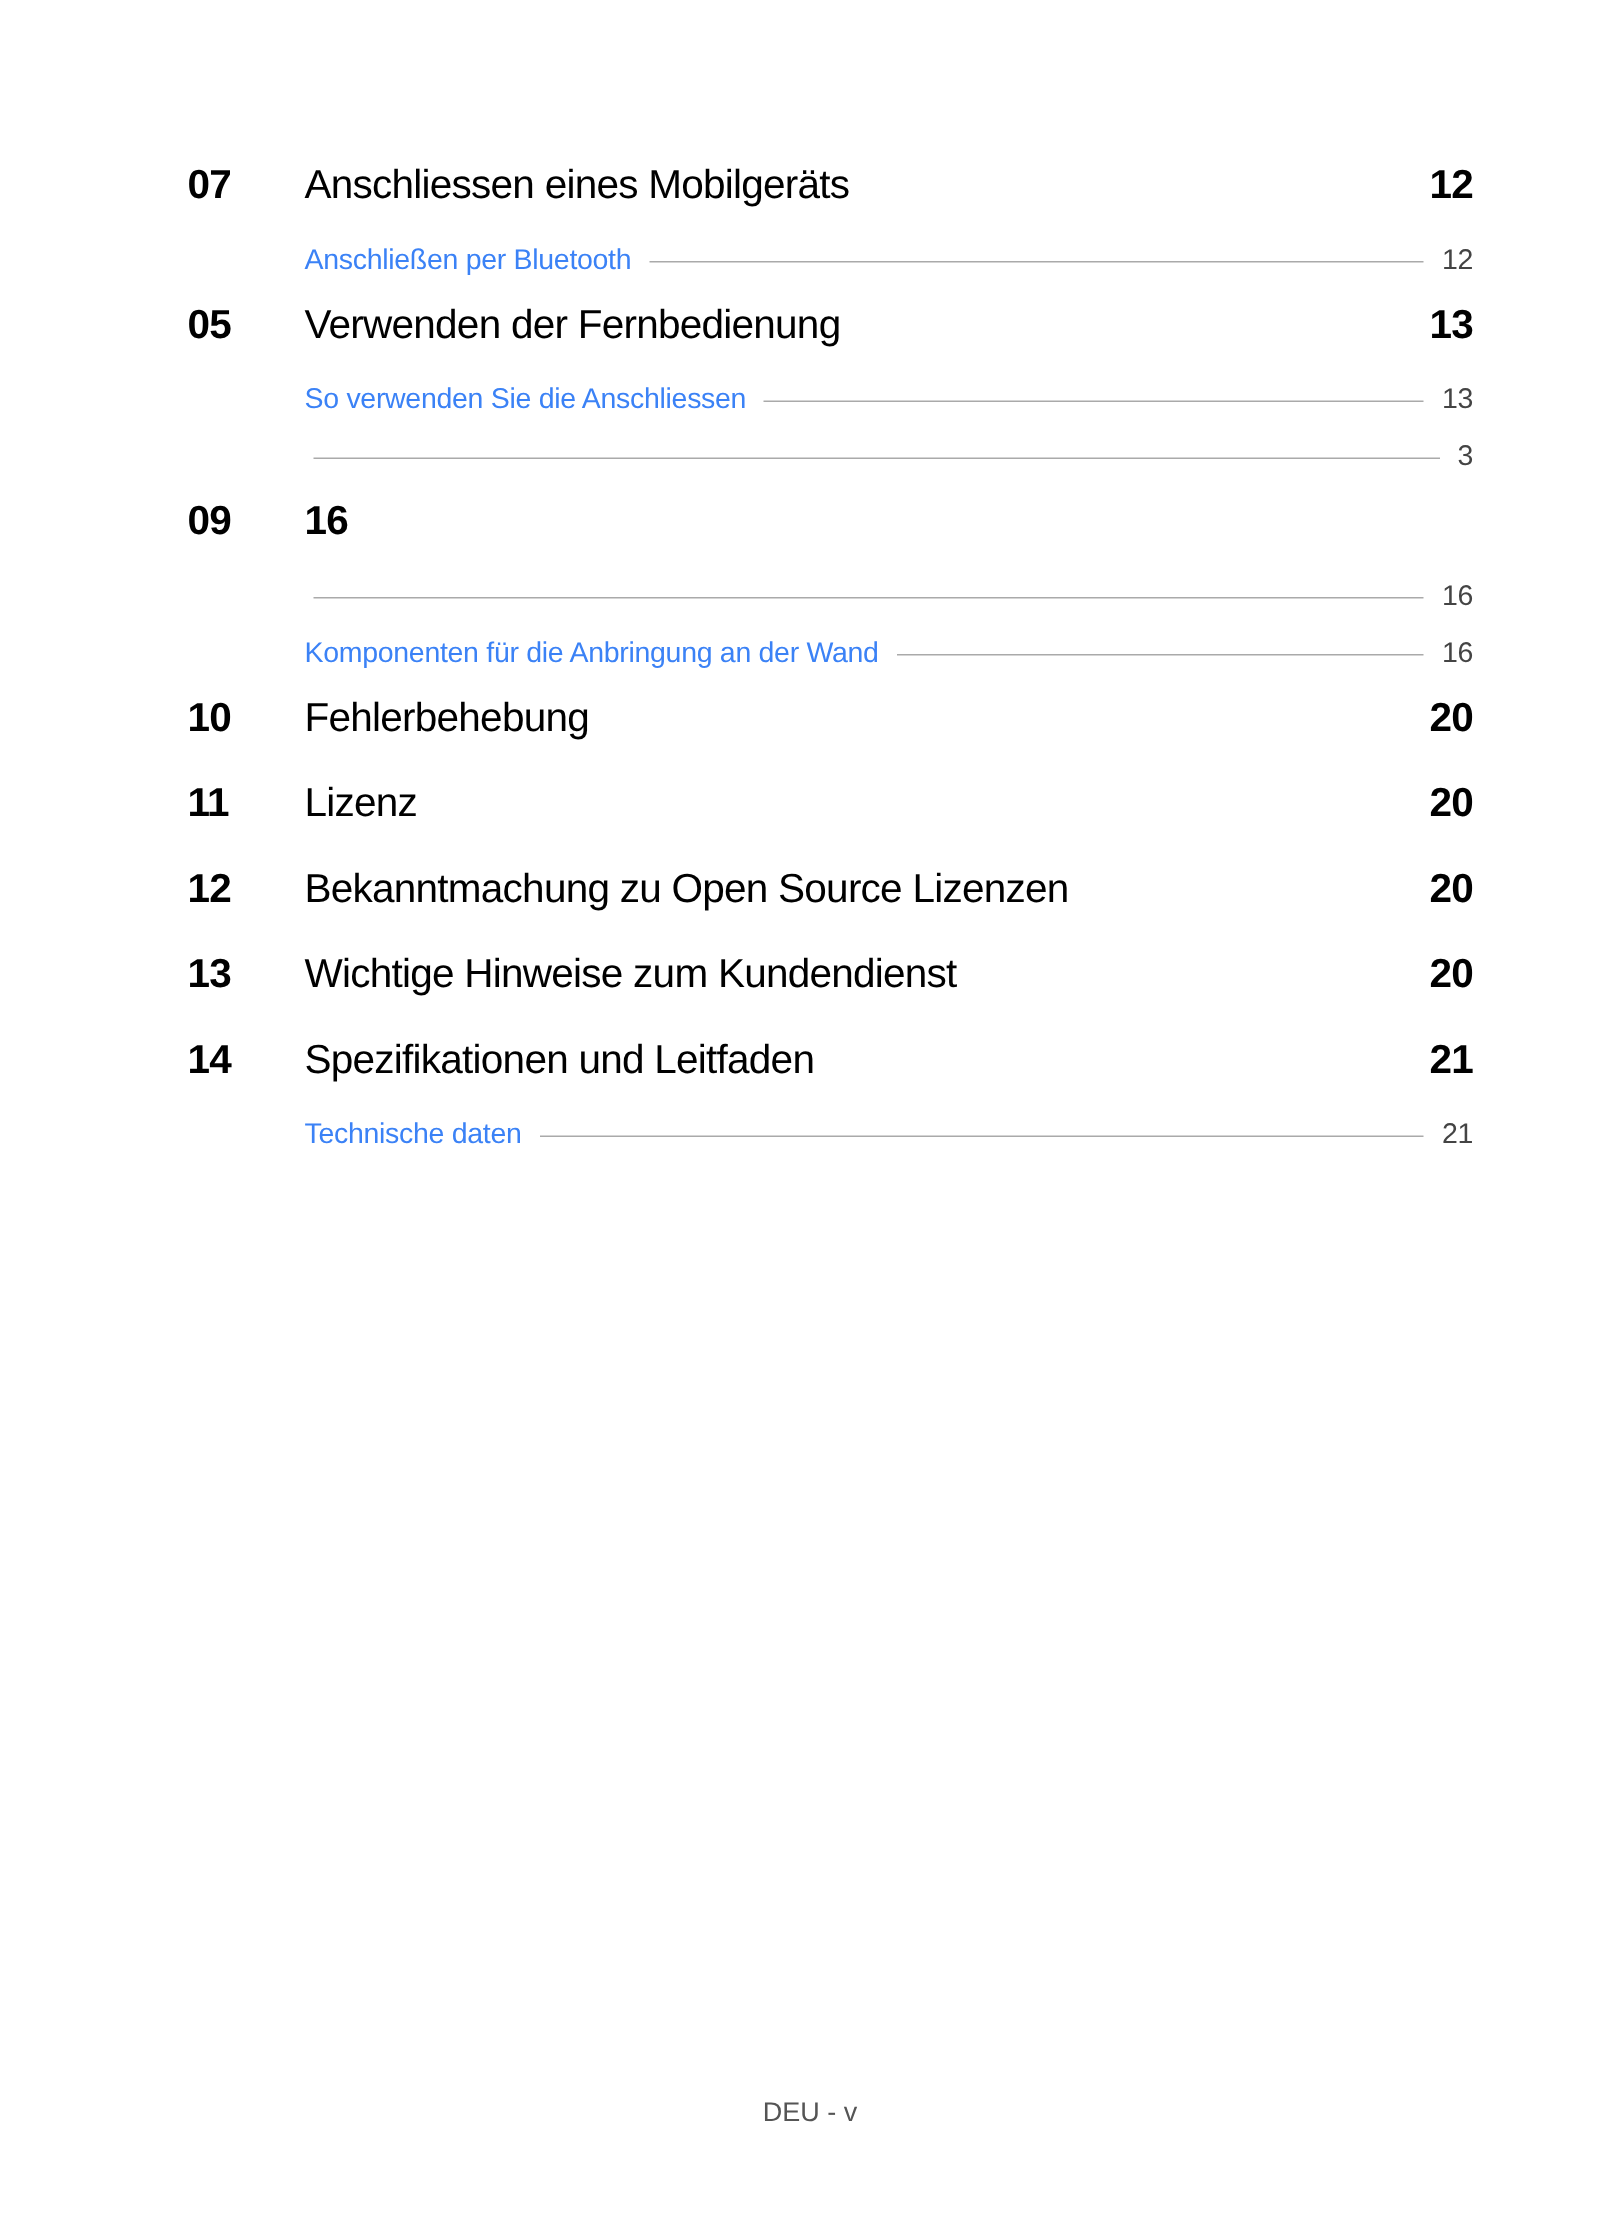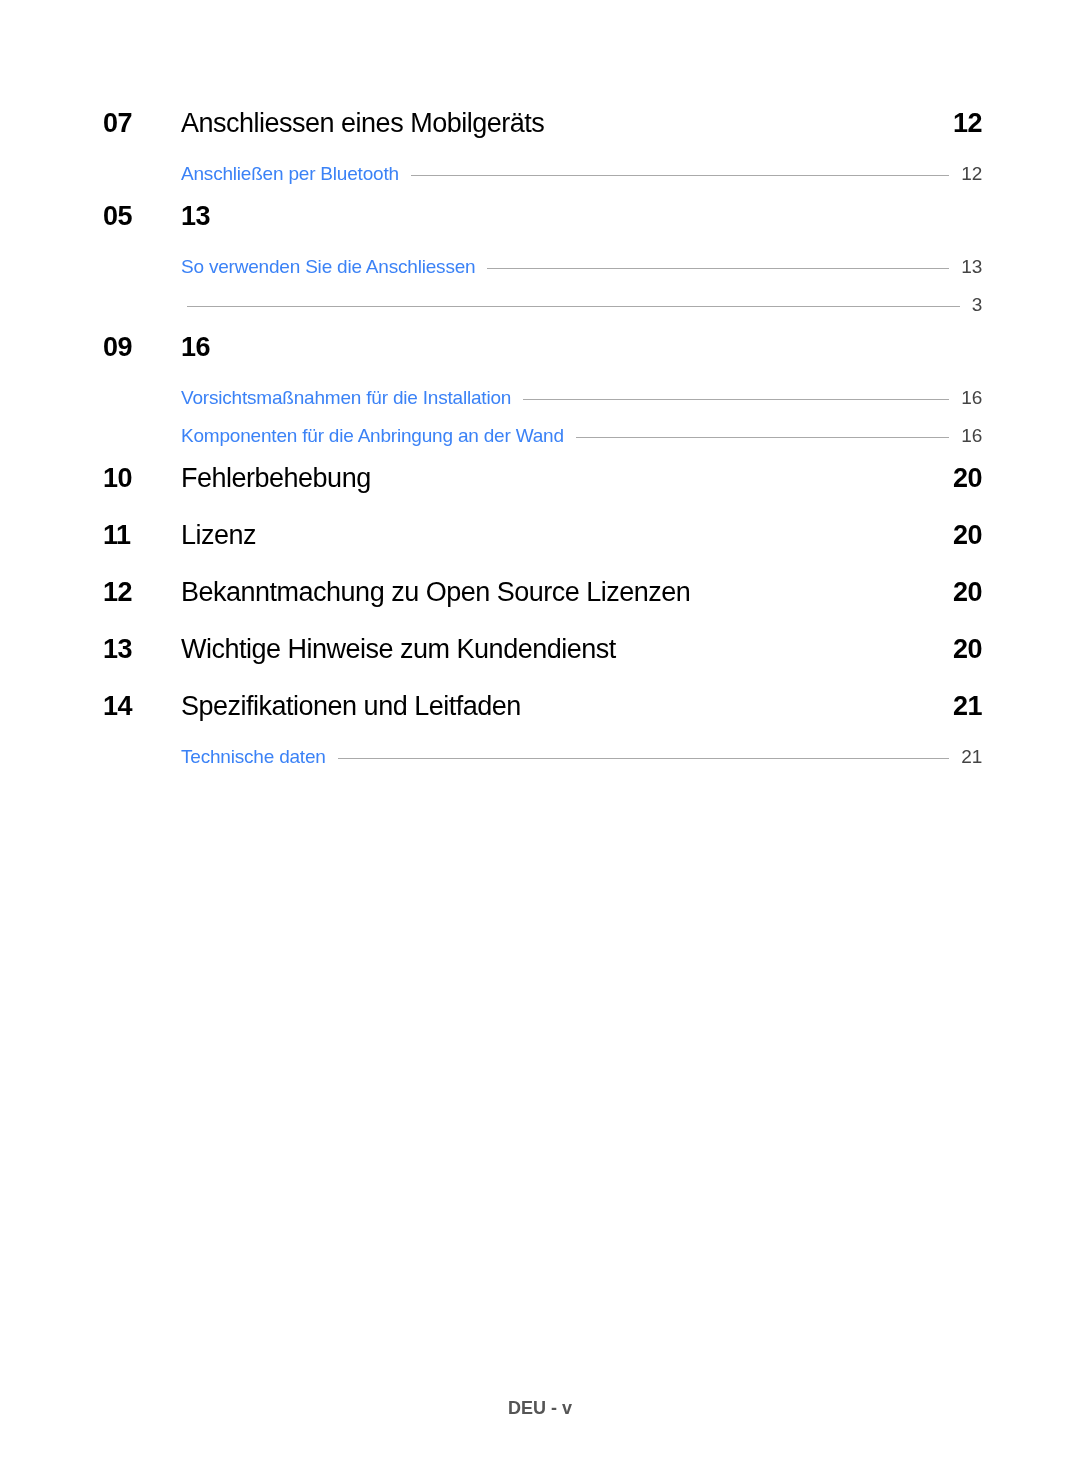--- a/index.html
+++ b/index.html
@@ -10,20 +10,21 @@
     body {
       width: 1080px;
       height: 1479px;
       background: #fff;
       font-family: Arial, Helvetica, sans-serif;
       color: #000;
       position: relative;
     }
     .content {
       padding: 108px 98px 0 103px;
+      margin-left: 22px;
     }
     .section-row {
       display: flex;
       align-items: baseline;
       margin-bottom: 24px;
     }
     .section-number {
       font-size: 27px;
       font-weight: bold;
       width: 78px;
@@ -80,21 +81,21 @@
     .section-block.no-sub {
       margin-bottom: 26px;
     }
     .footer {
       position: absolute;
       bottom: 60px;
       left: 0;
       right: 0;
       text-align: center;
       font-size: 18px;
-      font-weight: 700;
+      font-weight: 400;
       color: #555;
     }
   </style>
 </head>
 <body>
 
 <div class="content">
 
   <div class="section-block">
     <div class="section-row">
@@ -105,40 +106,40 @@
     <div class="sub-row">
       <div class="sub-title">Anschließen per Bluetooth</div>
       <div class="sub-line"></div>
       <div class="sub-page">12</div>
     </div>
   </div>
 
   <div class="section-block">
     <div class="section-row">
       <div class="section-number">05</div>
+      <div class="section-title">Verwenden der Fernbedienung</div>
       <div class="section-page">13</div>
     </div>
     <div class="sub-row">
       <div class="sub-title">So verwenden Sie die Anschliessen</div>
       <div class="sub-line"></div>
       <div class="sub-page">13</div>
     </div>
     <div class="sub-row">
       <div class="sub-line"></div>
       <div class="sub-page">3</div>
     </div>
   </div>
 
   <div class="section-block">
     <div class="section-row">
       <div class="section-number">09</div>
       <div class="section-page">16</div>
     </div>
     <div class="sub-row">
-      <div class="sub-title">Vorsichtsmaßnahmen für die Installation</div>
       <div class="sub-line"></div>
       <div class="sub-page">16</div>
     </div>
     <div class="sub-row">
       <div class="sub-title">Komponenten für die Anbringung an der Wand</div>
       <div class="sub-line"></div>
       <div class="sub-page">16</div>
     </div>
   </div>
 

